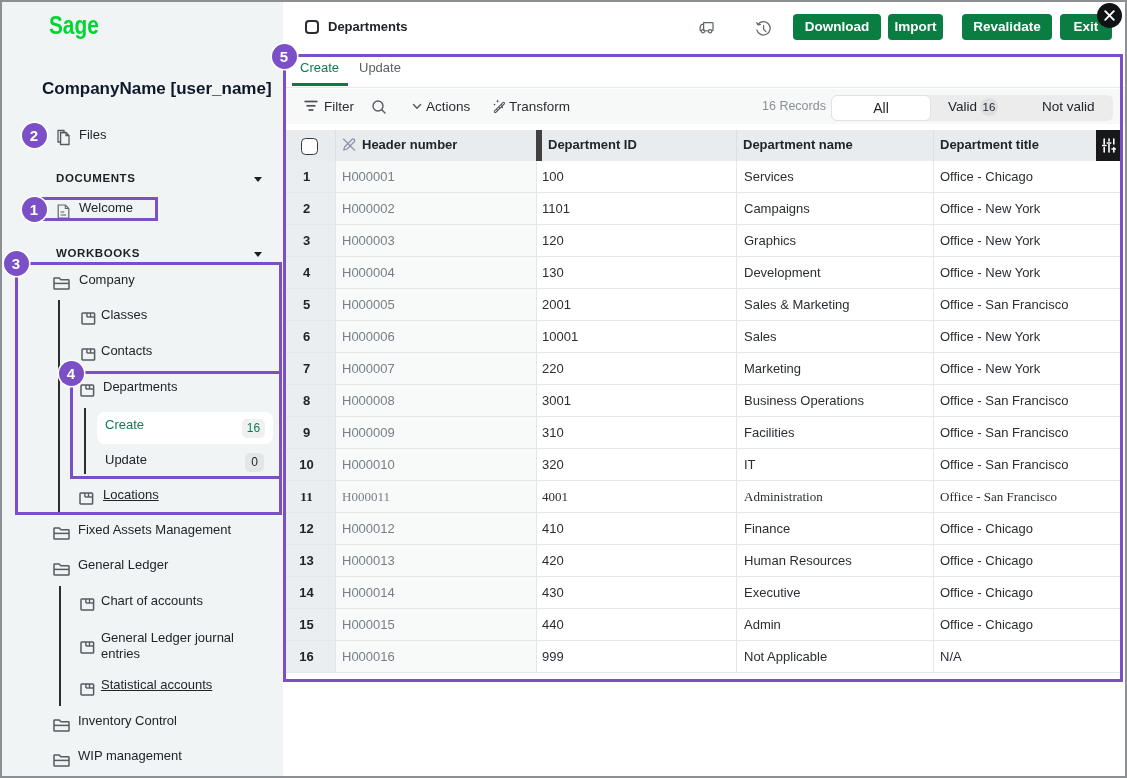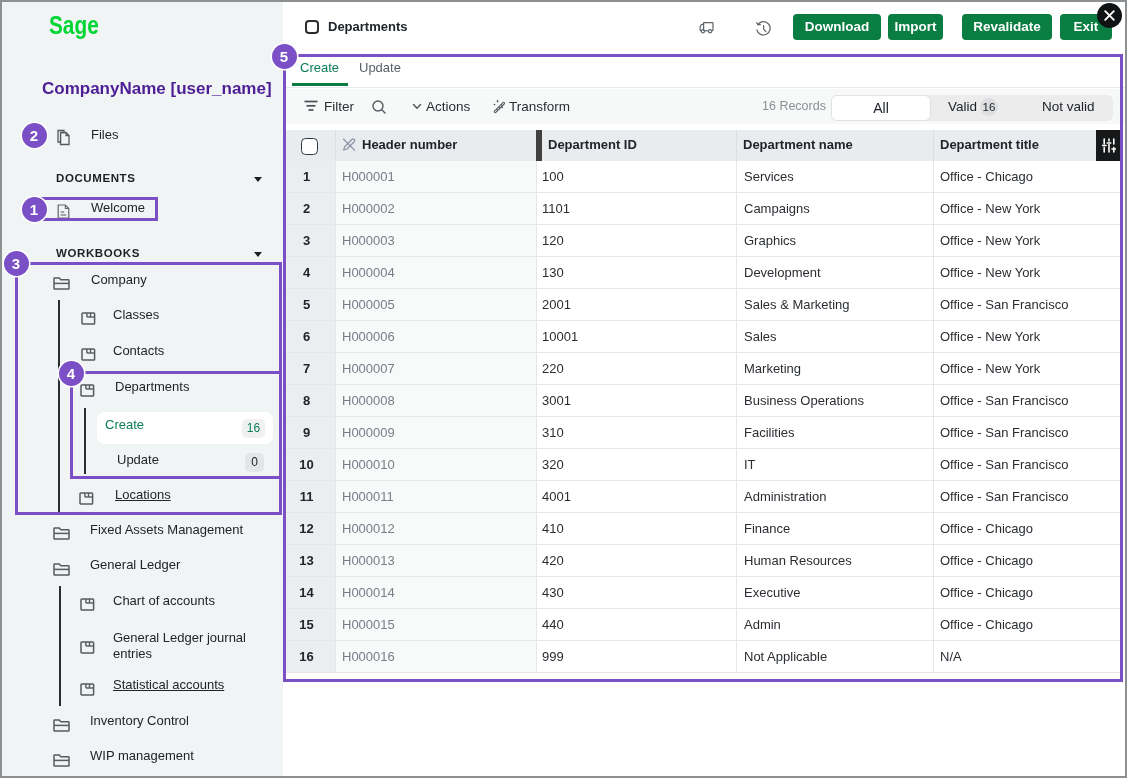--- a/index.html
+++ b/index.html
@@ -2,21 +2,21 @@
 <html><head>
 <meta charset="utf-8">
 <style>
   * { margin:0; padding:0; box-sizing:border-box; }
   html,body { width:1127px; height:778px; font-family:"Liberation Sans", sans-serif; }
   #frame { position:absolute; left:0; top:0; width:1127px; height:778px;
            border:2px solid #8d9092; background:#fff; overflow:hidden; }
   .abs { position:absolute; }
   
   #sidebar { position:absolute; left:0; top:0; width:281px; height:774px; background:#f0f4f5; }
-  .sideitem { position:absolute; font-size:13px; color:#21252b; white-space:nowrap;margin-left:12px; }
+  .sideitem { position:absolute; font-size:13px; color:#21252b; white-space:nowrap; }
   .sechead { position:absolute; font-size:11.5px; font-weight:bold; letter-spacing:0.6px; color:#1c2025; }
   .arrow { position:absolute; width:0; height:0; border-left:4.5px solid transparent; border-right:4.5px solid transparent; border-top:5.5px solid #1c2025; }
   .treeline { position:absolute; width:1.5px; background:#2a2d31; }
   .badge { position:absolute; font-size:12px; text-align:center; border-radius:5px; }
   
   #main { position:absolute; left:281px; top:0; width:844px; height:774px; background:#fff; }
   .btn { position:absolute; background:#0a7d43; color:#fff; font-weight:bold; font-size:13.5px;
          border-radius:4px; text-align:center; line-height:26px; height:26px; }
   #tabsrow { position:absolute; left:281px; top:55px; width:844px; height:31px; background:#fff; border-bottom:1px solid #e7e9ea; }
   #toolbar { position:absolute; left:281px; top:87px; width:844px; height:35px; background:#f7f8f8; }
@@ -37,21 +37,21 @@
            box-shadow:0 0 0 1.5px #ffffff; }
 </style>
 </head>
 <body>
 <div id="frame">
 
   <div id="sidebar">
     <svg class="abs" style="left:46px; top:10px;" width="52" height="34" viewBox="0 0 52 34">
       <text x="0" y="21.7" font-family="Liberation Sans, sans-serif" font-size="26" font-weight="bold" fill="#00d632" transform="translate(1,0) scale(0.8,1)">Sage</text>
     </svg>
-    <div class="abs" style="left:40px; top:77px; font-size:17px; font-weight:bold; color:#4c1d95; white-space:nowrap;">CompanyName [user_name]</div>
+    <div class="abs" style="left:40px; top:77px; font-size:17px; font-weight:bold; color:#0f172a; white-space:nowrap;">CompanyName [user_name]</div>
 
     <svg class="abs" style="left:54px; top:127px;" width="15" height="17" viewBox="0 0 15 17">
       <path d="M4.5 3.5 L10 3.5 L13 6.5 L13 15.5 L4.5 15.5 Z" fill="#f0f4f5" stroke="#555b61" stroke-width="1.3"></path>
       <path d="M2 1.5 L8 1.5 L8 3.5 L4.5 3.5 L4.5 13 L2 13 Z" fill="#f0f4f5" stroke="#555b61" stroke-width="1.3"></path>
       <path d="M10 3.5 L10 6.5 L13 6.5" fill="none" stroke="#555b61" stroke-width="1.3"></path>
     </svg>
     <div class="sideitem" style="left:77px; top:125px;">Files</div>
 
     <div class="sechead" style="left:54px; top:170px;">DOCUMENTS</div>
     <div class="arrow" style="left:252px; top:175px;"></div>
@@ -332,21 +332,21 @@
       <div class="cell cname">Facilities</div>
       <div class="cell ctitle">Office - San Francisco</div>
     </div>
     <div class="row" style="top:319px;">
       <div class="cell cnum">10</div>
       <div class="cell chn">H000010</div>
       <div class="cell cid">320</div>
       <div class="cell cname">IT</div>
       <div class="cell ctitle">Office - San Francisco</div>
     </div>
-    <div class="row" style="top:351px;">
+    <div class="row" style="top:351px;font-family:Liberation Serif, serif;">
       <div class="cell cnum">11</div>
       <div class="cell chn">H000011</div>
       <div class="cell cid">4001</div>
       <div class="cell cname">Administration</div>
       <div class="cell ctitle">Office - San Francisco</div>
     </div>
     <div class="row" style="top:383px;">
       <div class="cell cnum">12</div>
       <div class="cell chn">H000012</div>
       <div class="cell cid">410</div>

